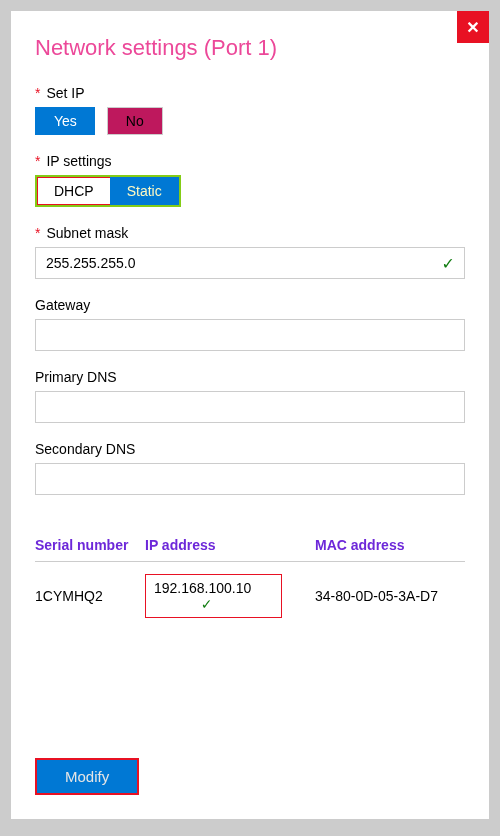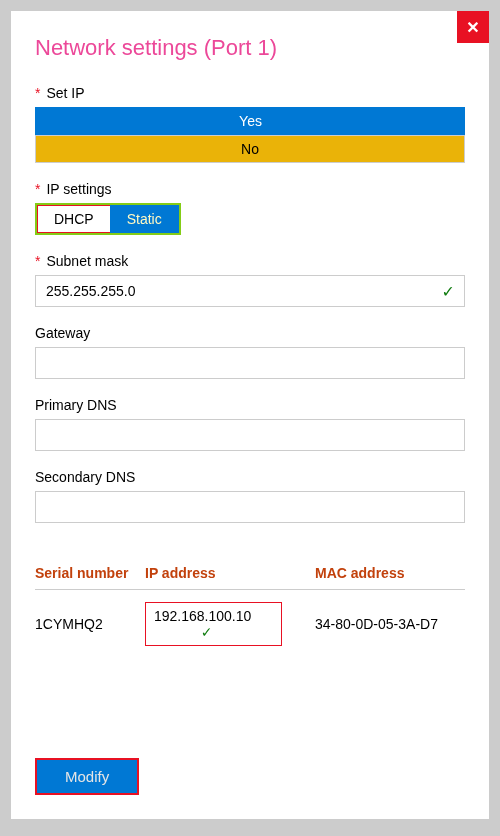--- a/index.html
+++ b/index.html
@@ -69,28 +69,27 @@
     }
 
     .required-star {
       color: #e81123;
       font-size: 14px;
       margin-right: 4px;
     }
 
     .toggle-group {
       display: flex;
-      gap: 0;
-      flex-direction: column;
+      gap: 12px;
     }
 
     .toggle-btn {
       padding: 5px 18px;
       border: 1px solid #ccc;
-      background: #eab308;
+      background: #be185d;
       cursor: pointer;
       font-size: 14px;
       color: #000;
     }
 
     .toggle-btn.active {
       background: #0078d4;
       color: #fff;
       border-color: #0078d4;
     }
@@ -157,21 +156,21 @@
       display: grid;
       grid-template-columns: 110px 170px 1fr;
       border-bottom: 1px solid #ccc;
       padding-bottom: 8px;
       margin-bottom: 4px;
     }
 
     .table-header-cell {
       font-size: 14px;
       font-weight: 700;
-      color: #c2410c;
+      color: #6d28d9;
     }
 
     .table-row {
       display: grid;
       grid-template-columns: 110px 170px 1fr;
       align-items: center;
       padding: 8px 0;
     }
 
     .table-cell {

